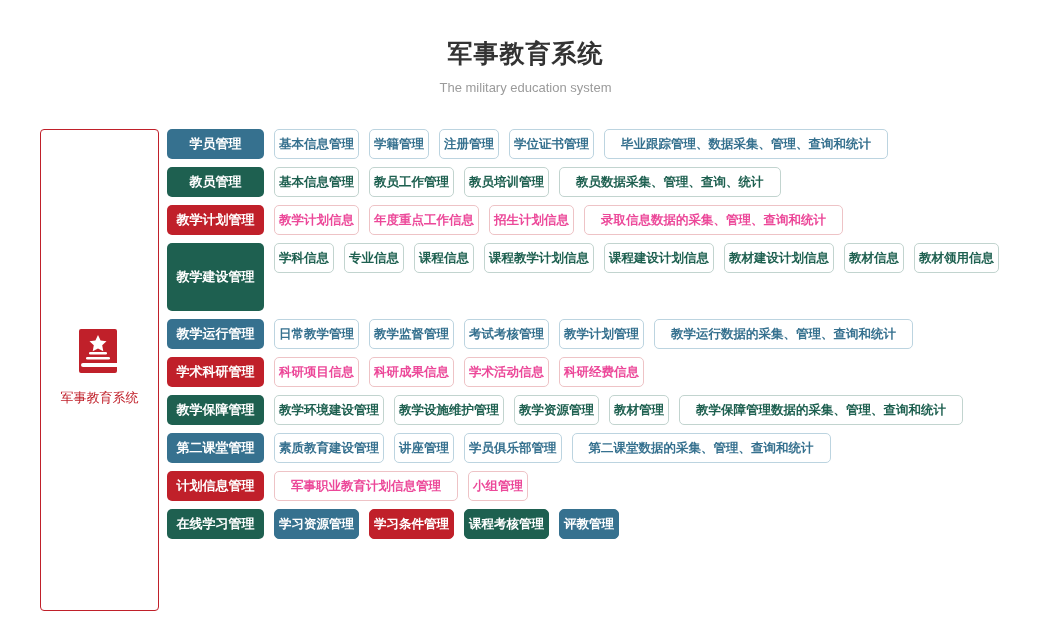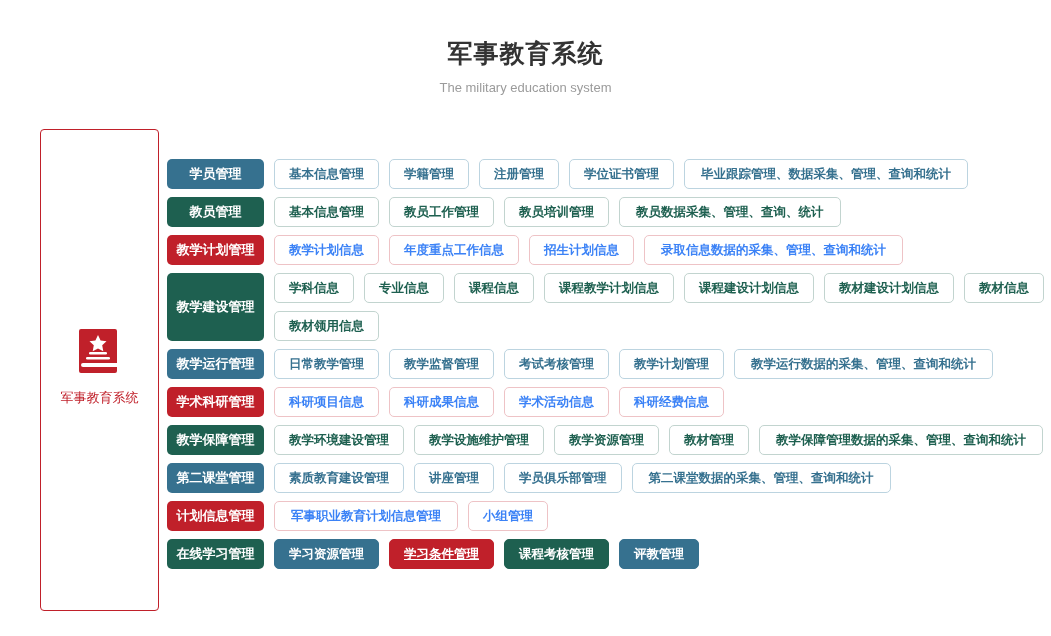--- a/index.html
+++ b/index.html
@@ -54,21 +54,21 @@
   .sidebar-inner { text-align: center; margin-top: -6px; }
   .book-icon { display: block; margin: 0 auto 9px auto; }
   .sidebar-label {
     font-size: 13px;
     color: #c0202a;
     font-weight: normal;
     white-space: nowrap;
   }
 
   
-  .rows { margin-left: 8px; flex: 1 1 auto; margin-top: 30px; }
+  .rows { margin-left: 8px; flex: 1 1 auto; }
   .row {
     display: flex;
     align-items: stretch;
     margin-bottom: 8px;
   }
   .row-label {
     flex: 0 0 auto;
     width: 97px;
     min-height: 30px;
     border-radius: 5px;
@@ -88,42 +88,42 @@
     margin-left: 10px;
     gap: 8px 10px;
   }
   .chip {
     border-radius: 5px;
     border: 1px solid;
     background: #ffffff;
     font-size: 12.5px;
     font-weight: bold;
     height: 30px;
-    padding: 0 14px;
+    padding: 0 4px;
     display: inline-flex;
     align-items: center;
     justify-content: center;
     white-space: nowrap;
   }
   .chip.wide { padding: 0 16px; }
 
   
   .c-blue  { background: #36718f; }
   .c-green { background: #1e6050; }
   .c-red   { background: #c0202a; }
 
   .chip.t-blue  { border-color: #bcd4e0; color: #36718f; }
   .chip.t-green { border-color: #c2d4cf; color: #1e6050; }
-  .chip.t-red   { border-color: #eec3c6; color: #3b82f6; font-family: Liberation Serif, serif; }
+  .chip.t-red   { border-color: #eec3c6; color: #ec4899; font-family: Liberation Serif, serif; }
 
   
   .chip.filled { border-color: transparent; color: #ffffff; }
   .chip.filled.f-blue  { background: #36718f; border-color: #36718f; }
   .chip.filled.f-green { background: #1e6050; border-color: #1e6050; }
-  .chip.filled.f-red   { background: #c0202a; border-color: #c0202a; text-decoration: underline; }
+  .chip.filled.f-red   { background: #c0202a; border-color: #c0202a; }
 
   
   .row.tall .row-label { min-height: 68px; }
   .row.tall .row-items { width: 100%; }
 </style>
 </head>
 <body>
 
 <div class="page">
 

